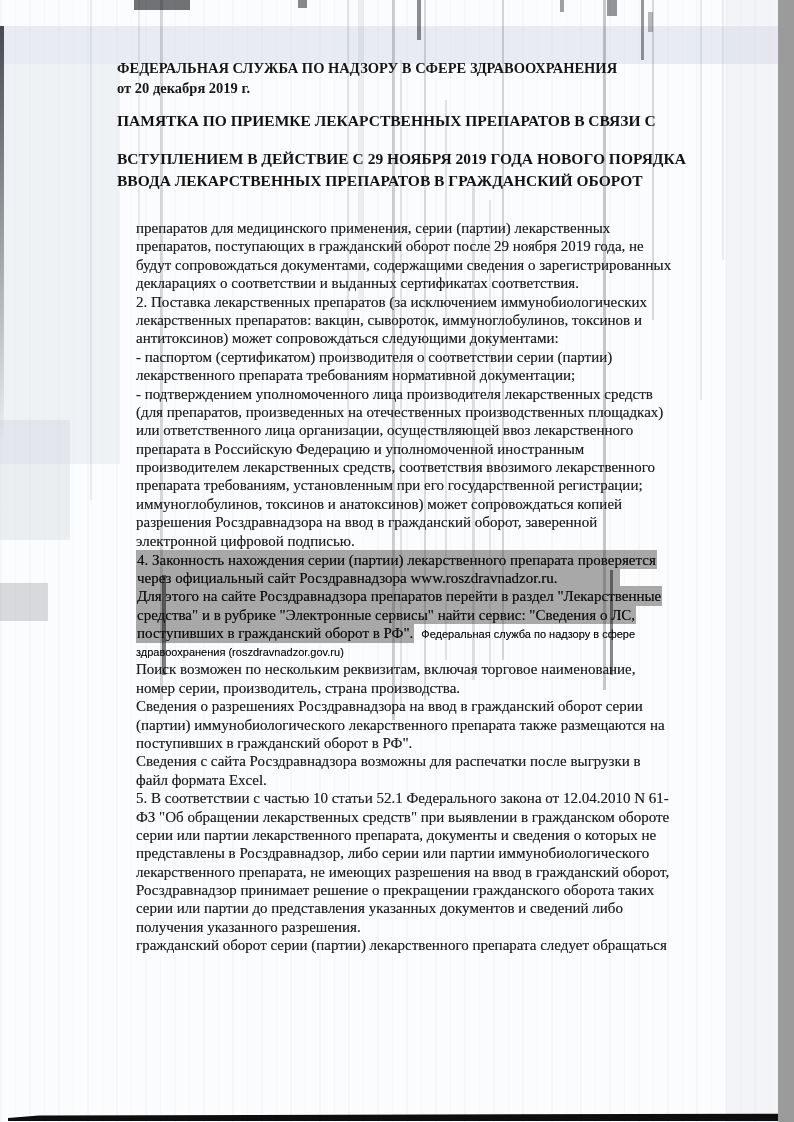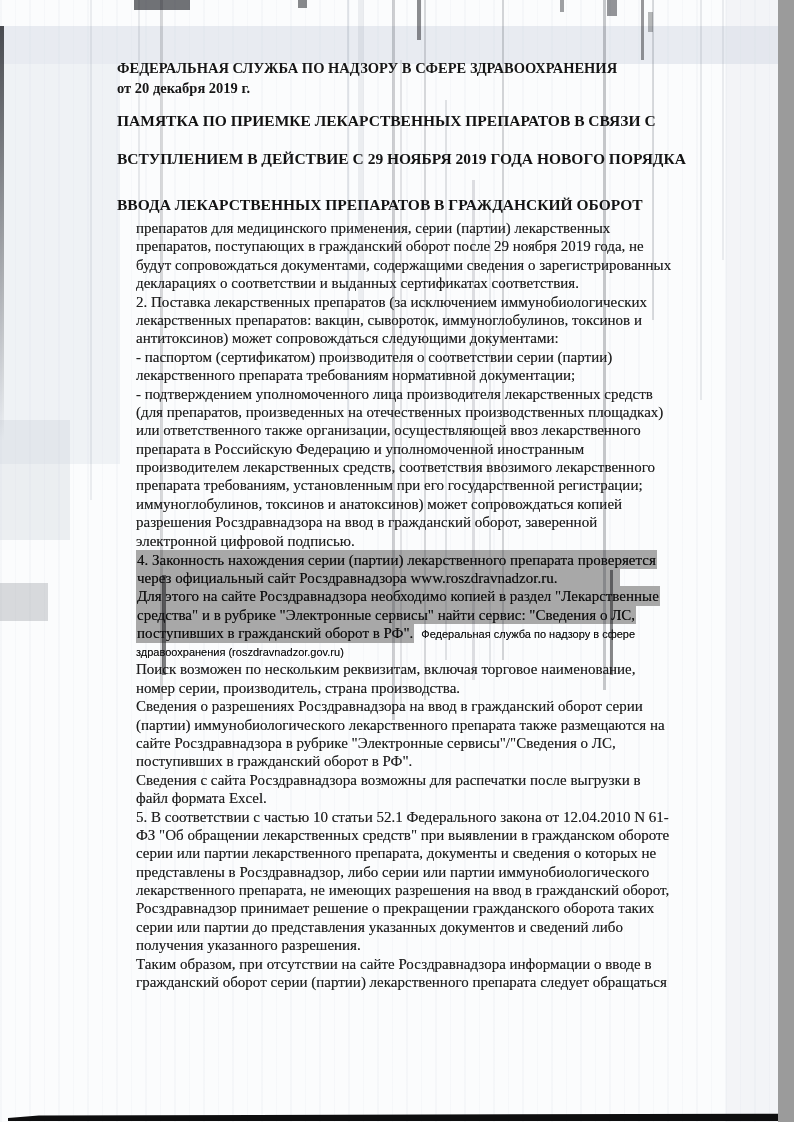--- a/index.html
+++ b/index.html
@@ -10,21 +10,21 @@
       rgba(165,175,195,0.07) 0 2px, transparent 2px 15px,
       rgba(150,160,185,0.05) 15px 16px, transparent 16px 29px);
     font-family:"Liberation Serif", serif;
     color:#1f1f1f;
   }
   
   .hdr{position:absolute;left:117px;top:0;width:665px;z-index:2;}
   .agency{position:absolute;top:60px;left:0;font-size:14.5px;font-weight:bold;white-space:nowrap;color:#161616;}
   .dateline{position:absolute;top:80px;left:0;font-size:14.5px;font-weight:bold;white-space:nowrap;color:#161616;font-family:Liberation Serif, serif;}
   .title-line{position:absolute;left:0;font-size:15.5px;font-weight:bold;white-space:nowrap;color:#131313;}
-  .t0{top:112px}.t1{top:150px}.t2{top:196px}
+  .t0{top:112px}.t1{top:150px}.t2{top:172px}
   
   .doc-body{position:absolute;left:136px;top:219px;width:650px;z-index:2;
     font-size:15px;line-height:18.4px;}
   .bline{white-space:nowrap;height:18.4px;}
   .s-p{color:#1f1f1f;text-shadow:0 0 0.5px rgba(25,25,25,0.55);}
   .s-num{display:inline-block;width:24px;margin-left:-17px;color:#1f1f1f;text-shadow:0 0 0.5px rgba(25,25,25,0.55);}
   .s-hl{background:#a8a8a8;color:#0d0d0d;padding:1.5px 1px 2px 1px;text-shadow:0 0 0.5px rgba(10,10,10,0.6);}
   .s-lk{font-family:"Liberation Sans", sans-serif;font-size:11px;color:#0e0e0e;
     text-underline-offset:2px;cursor:pointer;
     text-shadow:0 0 0.4px rgba(10,10,10,0.5);}
@@ -62,50 +62,48 @@
       <div class="bline"><span class="s-p">препаратов, поступающих в гражданский оборот после 29 ноября 2019 года, не</span></div>
       <div class="bline"><span class="s-p">будут сопровождаться документами, содержащими сведения о зарегистрированных</span></div>
       <div class="bline"><span class="s-p">декларациях о соответствии и выданных сертификатах соответствия.</span></div>
       <div class="bline"><span class="s-p">2. Поставка лекарственных препаратов (за исключением иммунобиологических</span></div>
       <div class="bline"><span class="s-p">лекарственных препаратов: вакцин, сывороток, иммуноглобулинов, токсинов и</span></div>
       <div class="bline"><span class="s-p">антитоксинов) может сопровождаться следующими документами:</span></div>
       <div class="bline"><span class="s-p">- паспортом (сертификатом) производителя о соответствии серии (партии)</span></div>
       <div class="bline"><span class="s-p">лекарственного препарата требованиям нормативной документации;</span></div>
       <div class="bline"><span class="s-p">- подтверждением уполномоченного лица производителя лекарственных средств</span></div>
       <div class="bline"><span class="s-p">(для препаратов, произведенных на отечественных производственных площадках)</span></div>
-      <div class="bline"><span class="s-p">или ответственного также организации, осуществляющей ввоз лекарственного</span></div>
+      <div class="bline"><span class="s-p">или ответственного лица организации, осуществляющей ввоз лекарственного</span></div>
       <div class="bline"><span class="s-p">препарата в Российскую Федерацию и уполномоченной иностранным</span></div>
       <div class="bline"><span class="s-p">производителем лекарственных средств, соответствия ввозимого лекарственного</span></div>
       <div class="bline"><span class="s-p">препарата требованиям, установленным при его государственной регистрации;</span></div>
       <div class="bline"><span class="s-p">иммуноглобулинов, токсинов и анатоксинов) может сопровождаться копией</span></div>
       <div class="bline"><span class="s-p">разрешения Росздравнадзора на ввод в гражданский оборот, заверенной</span></div>
       <div class="bline"><span class="s-p">электронной цифровой подписью.</span></div>
       <div class="bline"><span class="s-hl">4. Законность нахождения серии (партии) лекарственного препарата проверяется</span></div>
       <div class="bline"><span class="s-hl">через официальный сайт Росздравнадзора www.roszdravnadzor.ru.</span><span class="s-hl">&nbsp;&nbsp;&nbsp;&nbsp;&nbsp;&nbsp;&nbsp;&nbsp;&nbsp;&nbsp;&nbsp;&nbsp;&nbsp;&nbsp;&nbsp;&nbsp;</span></div>
-      <div class="bline"><span class="s-hl">Для этого на сайте Росздравнадзора необходимо копией в раздел "Лекарственные</span></div>
+      <div class="bline"><span class="s-hl">Для этого на сайте Росздравнадзора препаратов перейти в раздел "Лекарственные</span></div>
       <div class="bline"><span class="s-hl">средства" и в рубрике "Электронные сервисы" найти сервис: "Сведения о ЛС,</span></div>
       <div class="bline"><span class="s-hl">поступивших в гражданский оборот в РФ".</span><span class="s-lk">Федеральная служба по надзору в сфере</span></div>
       <div class="bline"><span class="s-lk">здравоохранения (roszdravnadzor.gov.ru)</span></div>
       <div class="bline"><span class="s-p">Поиск возможен по нескольким реквизитам, включая торговое наименование,</span></div>
       <div class="bline"><span class="s-p">номер серии, производитель, страна производства.</span></div>
       <div class="bline"><span class="s-p">Сведения о разрешениях Росздравнадзора на ввод в гражданский оборот серии</span></div>
       <div class="bline"><span class="s-p">(партии) иммунобиологического лекарственного препарата также размещаются на</span></div>
-      <div class="bline"><span class="s-p">сайте Росздравнадзора в рубрике "Электронные сервисы"/"Сведения о ЛС,</span></div>
       <div class="bline"><span class="s-p">поступивших в гражданский оборот в РФ".</span></div>
       <div class="bline"><span class="s-p">Сведения с сайта Росздравнадзора возможны для распечатки после выгрузки в</span></div>
       <div class="bline"><span class="s-p">файл формата Excel.</span></div>
       <div class="bline"><span class="s-p">5. В соответствии с частью 10 статьи 52.1 Федерального закона от 12.04.2010 N 61-</span></div>
       <div class="bline"><span class="s-p">ФЗ "Об обращении лекарственных средств" при выявлении в гражданском обороте</span></div>
       <div class="bline"><span class="s-p">серии или партии лекарственного препарата, документы и сведения о которых не</span></div>
       <div class="bline"><span class="s-p">представлены в Росздравнадзор, либо серии или партии иммунобиологического</span></div>
       <div class="bline"><span class="s-p">лекарственного препарата, не имеющих разрешения на ввод в гражданский оборот,</span></div>
       <div class="bline"><span class="s-p">Росздравнадзор принимает решение о прекращении гражданского оборота таких</span></div>
       <div class="bline"><span class="s-p">серии или партии до представления указанных документов и сведений либо</span></div>
       <div class="bline"><span class="s-p">получения указанного разрешения.</span></div>
-      <div class="bline"><span class="s-p">Таким образом, при отсутствии на сайте Росздравнадзора информации о вводе в</span></div>
       <div class="bline"><span class="s-p">гражданский оборот серии (партии) лекарственного препарата следует обращаться</span></div>
     </div>
 
   <div class="streak" style="left:90px;top:0;width:2px;height:500px;background:rgba(90,100,120,0.10);"></div>
   <div class="streak" style="left:138px;top:0;width:2px;height:240px;background:rgba(80,90,110,0.12);"></div>
   <div class="streak" style="left:160px;top:0;width:3px;height:700px;background:rgba(30,30,35,0.16);"></div>
   <div class="streak" style="left:162px;top:575px;width:4px;height:100px;background:rgba(18,18,22,0.55);"></div>
   <div class="streak" style="left:347px;top:0;width:2px;height:430px;background:rgba(90,100,120,0.15);"></div>
   <div class="streak" style="left:358px;top:0;width:6px;height:300px;background:rgba(120,130,150,0.12);"></div>
   <div class="streak" style="left:392px;top:0;width:3px;height:720px;background:rgba(40,45,55,0.22);"></div>

